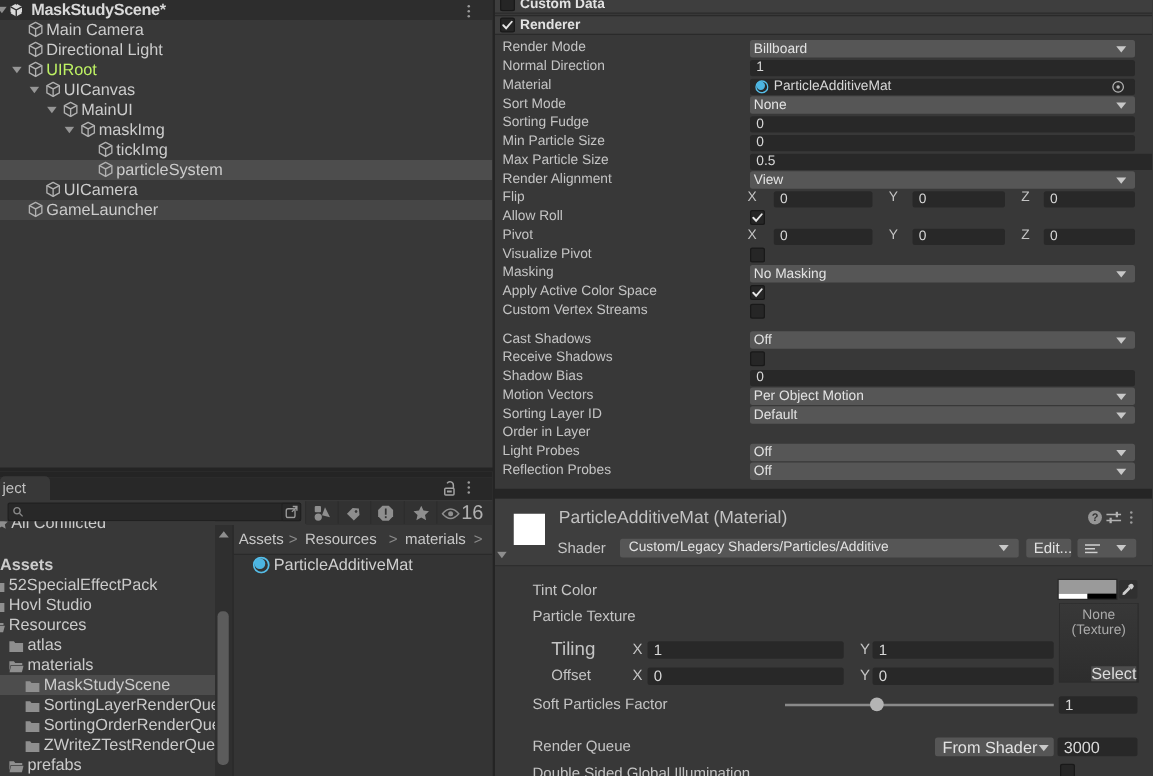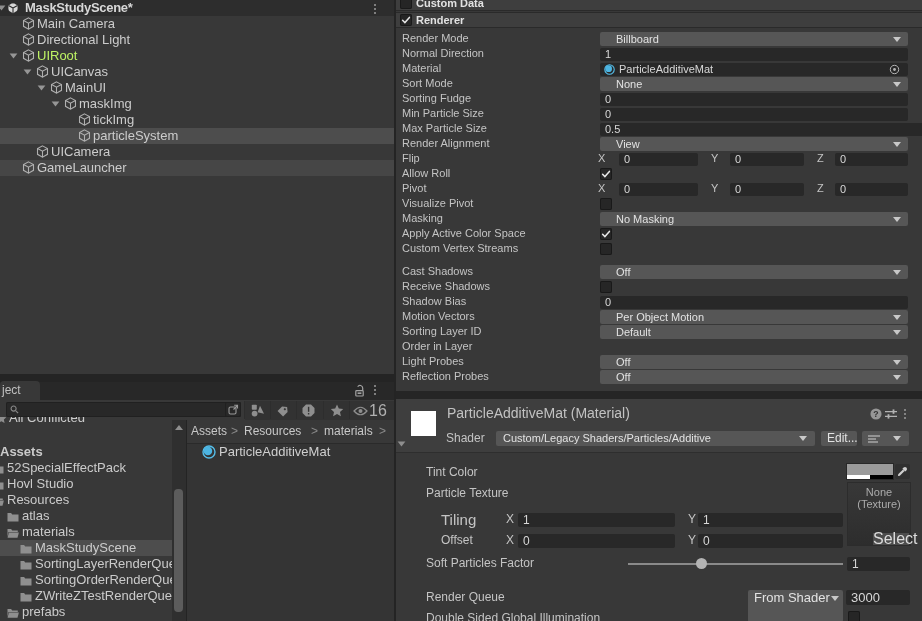--- a/index.html
+++ b/index.html
@@ -1,20 +1,20 @@
 <!DOCTYPE html>
 <html><head><meta charset="utf-8"><style>
 html,body{margin:0;padding:0;background:#383838}
 #stage{position:relative;width:922px;height:621px;background:#383838;overflow:hidden;
  font-family:"Liberation Sans",sans-serif;font-size:11px;color:#c8c8c8;filter:brightness(1.0);}
 .abs{position:absolute}
 .nw{white-space:nowrap}
 .lbl{position:absolute;color:#c4c4c4;white-space:nowrap;line-height:15px;height:15px}
 .tf{position:absolute;background:#282828;border-radius:2px;color:#d8d8d8;line-height:13px;height:13px;padding-left:5px;box-sizing:border-box;white-space:nowrap}
-.dd{position:absolute;background:#565656;border-radius:2px;color:#e2e2e2;line-height:14px;height:14px;padding-left:16px;box-sizing:border-box;white-space:nowrap}
+.dd{position:absolute;background:#565656;border-radius:2px;color:#e2e2e2;line-height:14px;height:14px;padding-left:3px;box-sizing:border-box;white-space:nowrap}
 .cb{position:absolute;width:12px;height:12px;background:#262626;border-radius:2px;box-shadow:inset 0 0 0 1px #191919}
 .dar{position:absolute;width:0;height:0;border-left:4px solid transparent;border-right:4px solid transparent;border-top:5px solid #c8c8c8}
 </style></head><body>
 <div id="stage">
 
 <div class="abs" style="left:0;top:0;width:394px;height:272px;background:#383838;overflow:hidden">
 <div class="abs" style="left:0;top:0;width:394px;height:16px;background:#2d2d2d"></div>
 <svg class="abs" style="left:-3px;top:5px" width="9" height="6" viewBox="0 0 10 7">
         <path fill="#8e8e8e" d="M0.5 0.5 H9.5 L5 6.5 Z"></path>
       </svg>
@@ -342,35 +342,35 @@
       </div>
 <div class="abs" style="left:499px;top:464px;width:15px;height:15px;background:#303030;border-radius:2px"></div>
 <svg class="abs" style="left:501px;top:466px" width="11" height="11" viewBox="0 0 11 11">
 <path d="M1 10 L1.2 8.2 L6 3.4 L7.6 5 L2.8 9.8 Z" fill="#cfcfcf"></path>
 <path d="M6.6 1.6 a1.6 1.6 0 0 1 2.8 2.8 L8.2 5.6 L5.4 2.8 Z" fill="#cfcfcf"></path>
       </svg>
 <div class="lbl" style="left:30px;top:486px;font-size:12px">Particle Texture</div>
 <div class="abs" style="left:451px;top:482px;width:64px;height:64px;background:linear-gradient(#383838,#2d2d2d);box-shadow:inset 0 0 0 1px #2c2c2c">
         <div class="abs" style="left:0;top:4px;width:64px;text-align:center;color:#ababab;font-size:11px">None</div>
         <div class="abs" style="left:0;top:16px;width:64px;text-align:center;color:#ababab;font-size:11px">(Texture)</div>
-        <div class="abs" style="left:26px;top:51px;width:36px;height:12px;background:#4d4d4d;color:#dcdcdc;font-size:16px;text-align:center;line-height:12px">Select</div>
+        <div class="abs" style="left:26px;top:51px;width:36px;height:12px;background:#4d4d4d;color:#dcdcdc;font-size:13px;text-align:center;line-height:12px">Select</div>
       </div>
 <div class="lbl" style="left:45px;top:512px;font-size:15px">Tiling</div>
 <div class="abs nw" style="left:110px;top:512px;height:15px;line-height:15px;color:#c4c4c4;font-size:12px">X</div>
 <div class="tf" style="left:122px;top:513px;width:157px;height:14px;line-height:14px;font-size:12px">1</div>
 <div class="abs nw" style="left:292px;top:512px;height:15px;line-height:15px;color:#c4c4c4;font-size:12px">Y</div>
 <div class="tf" style="left:302px;top:513px;width:145px;height:14px;line-height:14px;font-size:12px">1</div>
 <div class="lbl" style="left:45px;top:533px;font-size:12px">Offset</div>
 <div class="abs nw" style="left:110px;top:533px;height:15px;line-height:15px;color:#c4c4c4;font-size:12px">X</div>
 <div class="tf" style="left:122px;top:534px;width:157px;height:14px;line-height:14px;font-size:12px">0</div>
 <div class="abs nw" style="left:292px;top:533px;height:15px;line-height:15px;color:#c4c4c4;font-size:12px">Y</div>
 <div class="tf" style="left:302px;top:534px;width:145px;height:14px;line-height:14px;font-size:12px">0</div>
 <div class="lbl" style="left:30px;top:556px;font-size:12px">Soft Particles Factor</div>
 <div class="abs" style="left:232px;top:563px;width:215px;height:2px;background:#8a8a8a"></div>
 <div class="abs" style="left:300px;top:558px;width:11px;height:11px;border-radius:50%;background:#b4b4b4"></div>
 <div class="tf" style="left:451px;top:557px;width:63px;height:14px;line-height:14px;font-size:12px">1</div>
 <div class="lbl" style="left:30px;top:590px;font-size:12px">Render Queue</div>
-<div class="dd" style="left:352px;top:590px;width:95px;height:32px;line-height:16px;font-size:13px;padding-left:6px">From Shader</div>
+<div class="dd" style="left:352px;top:590px;width:95px;height:15px;line-height:16px;font-size:13px;padding-left:6px">From Shader</div>
 <div class="dar" style="left:435px;top:596px"></div>
 <div class="tf" style="left:450px;top:590px;width:64px;height:15px;line-height:15px;font-size:13px">3000</div>
 <div class="lbl" style="left:30px;top:611px;font-size:12px">Double Sided Global Illumination</div>
 <div class="cb" style="left:452px;top:611px"></div>
 </div>
 </div>
 </body></html>

